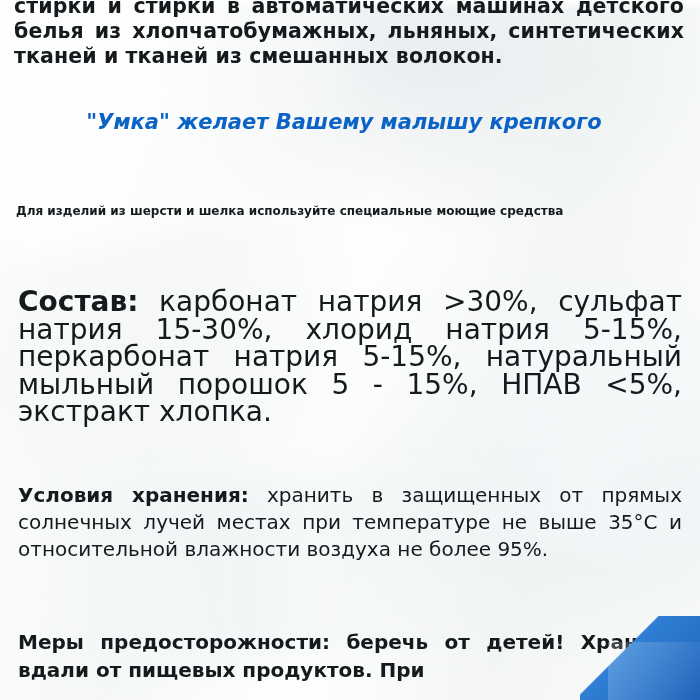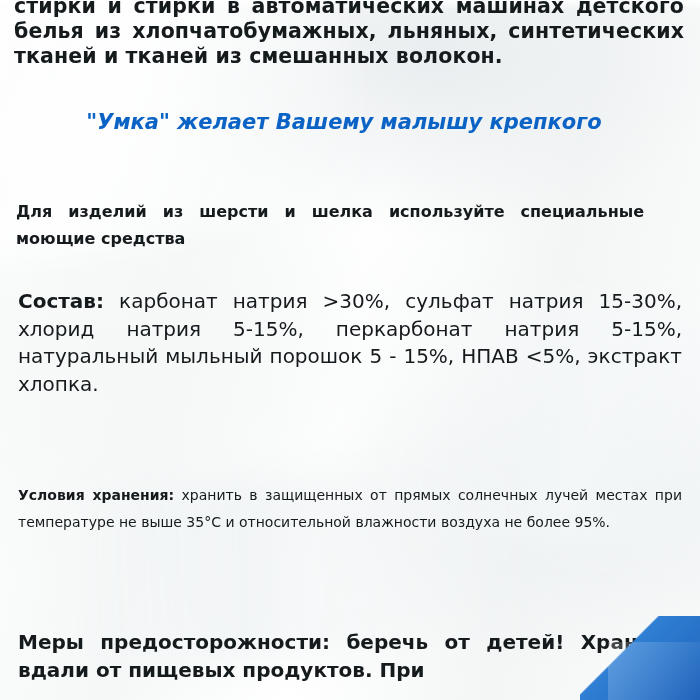--- a/index.html
+++ b/index.html
@@ -95,47 +95,47 @@
     font-style: italic;
     color: #0b63c6;
     text-align: center;
   }
 
   .p-wool {
     position: absolute;
     left: 16px;
     right: 56px;
     top: 198px;
-    font-size: 16px;
+    font-size: 12px;
     line-height: 27px;
     font-weight: 700;
     color: #14191c;
     text-align: left;
   }
 
   .p-compose {
     position: absolute;
     left: 18px;
     right: 18px;
     top: 288px;
-    font-size: 20px;
+    font-size: 28px;
     line-height: 27.5px;
     font-weight: 500;
     color: #1a1f22;
   }
   .p-compose .lead {
     font-weight: 700;
   }
 
   .p-storage {
     position: absolute;
     left: 18px;
     right: 18px;
     top: 482px;
-    font-size: 14px;
+    font-size: 20px;
     line-height: 27px;
     font-weight: 500;
     color: #1a1f22;
   }
   .p-storage .lead {
     font-weight: 700;
   }
 
   .p-caution {
     position: absolute;

